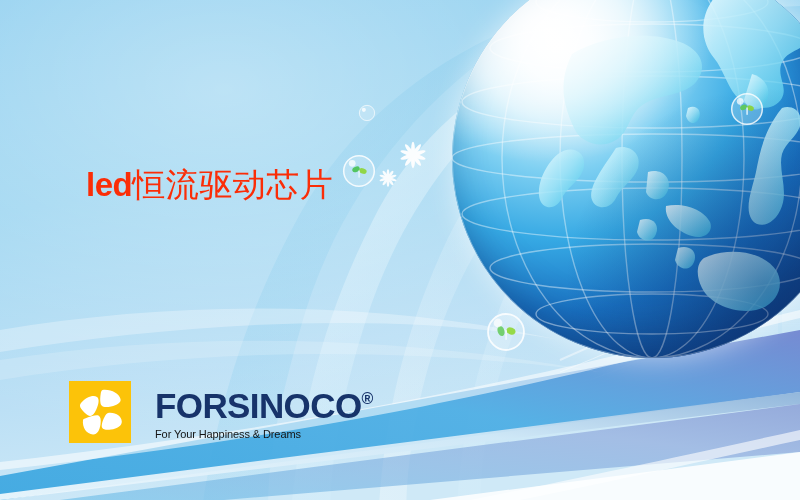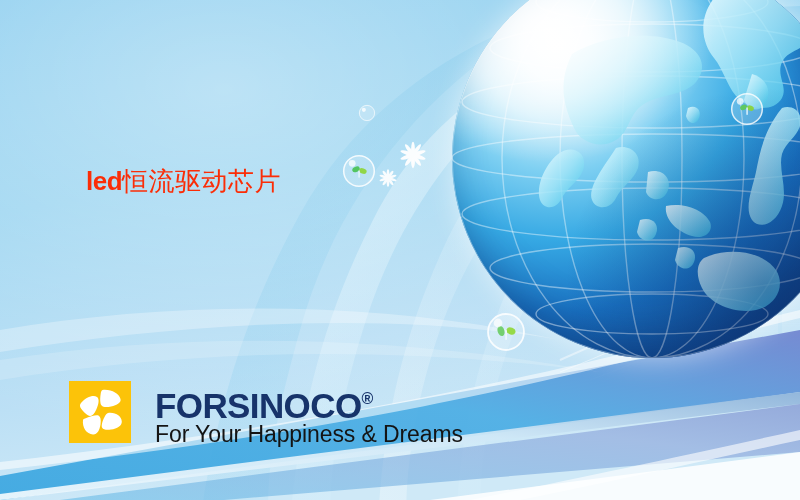--- a/index.html
+++ b/index.html
@@ -41,21 +41,21 @@
     position: absolute; inset: 0; border-radius: 50%;
     background: radial-gradient(ellipse 80% 80% at 78% 82%, rgba(10,45,105,0.45) 0%, rgba(10,45,105,0) 62%);
   }
 
   
   .headline {
     position: absolute;
     left: 86px;
     top: 168px;
     color: #fb2d07;
-    font-size: 26px;
+    font-size: 33px;
     line-height: 1.0;
     letter-spacing: 0.5px;
     white-space: nowrap;
     font-family: "Liberation Serif", "DejaVu Serif", serif;
   }
   .headline .latin {
     font-family: "Liberation Sans", sans-serif;
     font-weight: 700;
     letter-spacing: -0.5px;
   }
@@ -92,21 +92,21 @@
     white-space: nowrap;
   }
   .logo-word sup {
     font-size: 16px;
     vertical-align: 14px;
     font-weight: 700;
     letter-spacing: 0;
   }
   .logo-tag {
     color: #141414;
-    font-size: 23px;
+    font-size: 11px;
     line-height: 20px;
     letter-spacing: -0.1px;
     white-space: nowrap;
     font-family: "Liberation Sans", sans-serif;
   }
 
   
   .sparkle { position: absolute; }
   .bubble  { position: absolute; }
 </style>

